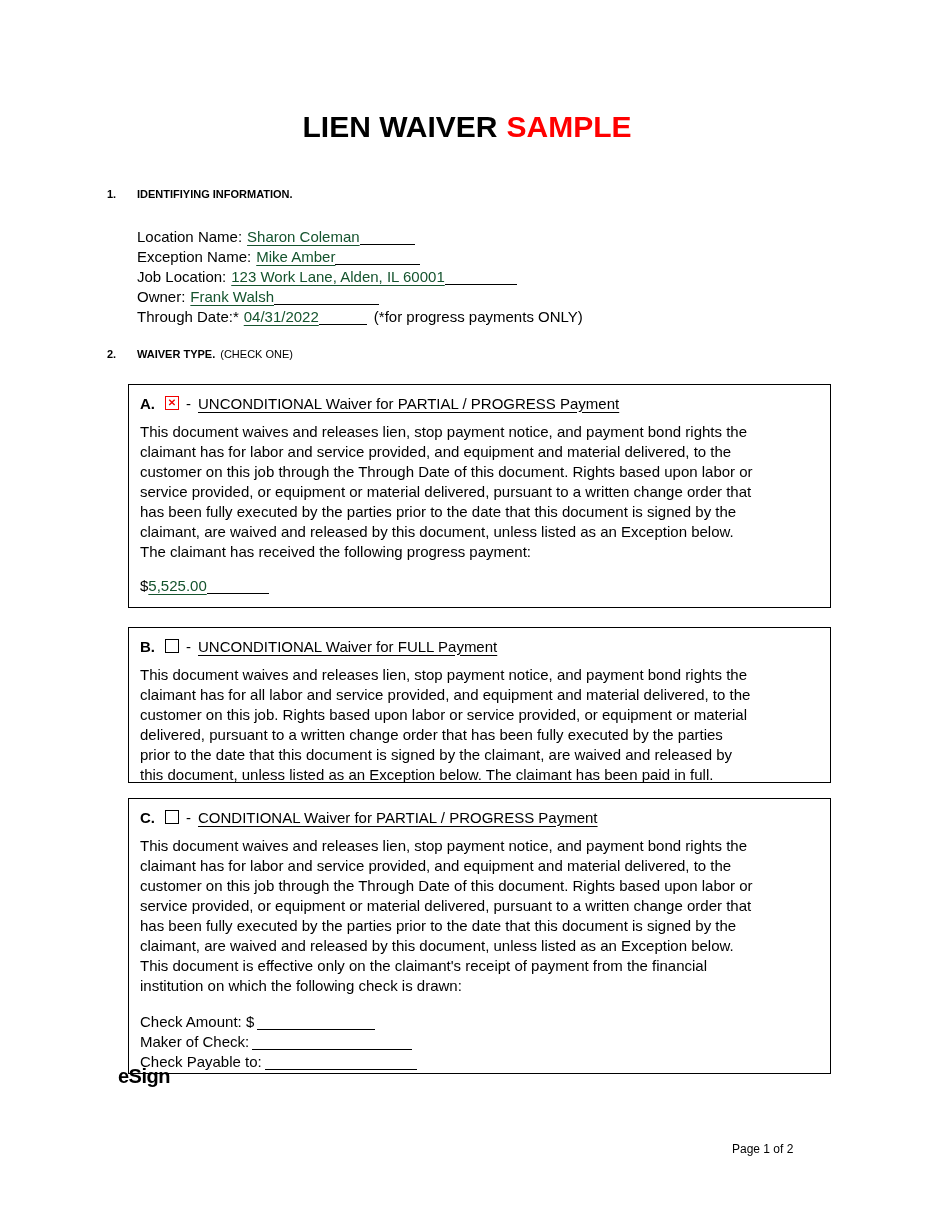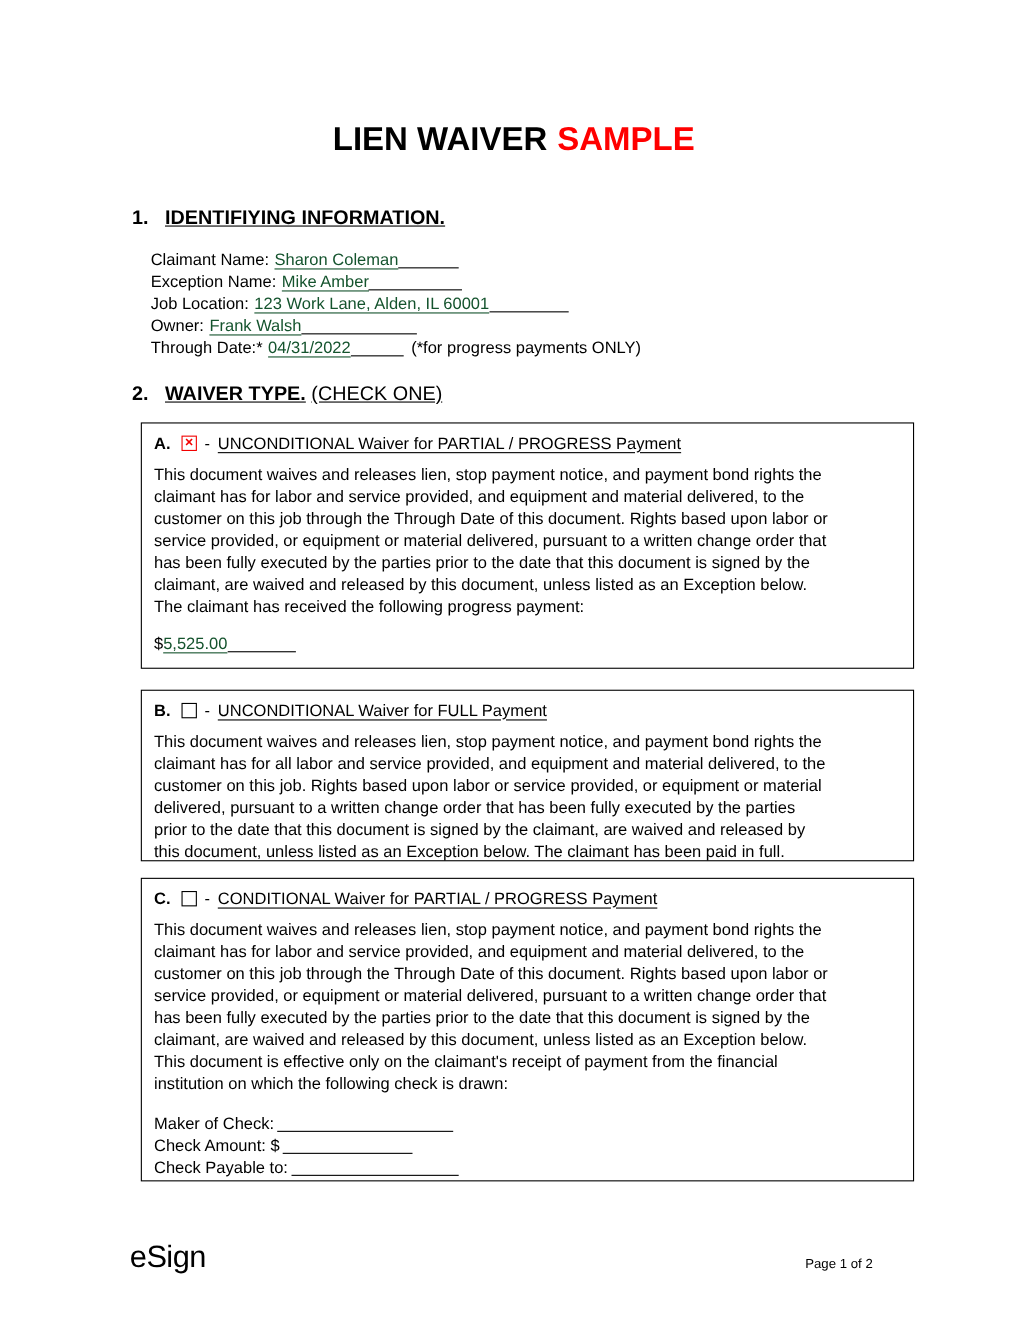--- a/index.html
+++ b/index.html
@@ -1,60 +1,60 @@
 <!DOCTYPE html>
 <html><head>
 <meta charset="utf-8">
 <style>
   html,body{margin:0;padding:0;background:#fff;}
   .page{position:relative;width:934px;height:1209px;background:#fff;overflow:hidden;
         font-family:"Liberation Sans",sans-serif;font-size:15px;color:#000;}
   .doc-title{position:absolute;top:110px;left:0;width:100%;text-align:center;
              font-size:30px;font-weight:bold;}
   .doc-title .sample{color:#ff0000;margin-left:9px;}
-  .sec-heading{position:absolute;left:120px;font-size:18px;font-weight:bold;text-decoration:underline;}
+  .sec-heading{position:absolute;left:107px;font-size:11px;font-weight:bold;}
   .sec-heading .num{display:inline-block;width:30px;}
   .sec-heading .suffix{font-weight:normal;margin-left:5px;}
   .fields{position:absolute;top:227px;left:137px;line-height:20px;}
   .fval{color:#14532d;text-decoration:underline;text-underline-offset:3px;margin-left:5px;}
   .fill{display:inline-block;border-bottom:1.2px solid #000;height:13px;vertical-align:-3px;}
   .fsuffix{margin-left:7px;}
   .wbox{position:absolute;left:128px;width:703px;box-sizing:border-box;
         border:1.5px solid #000;padding:6px 11px 0 11px;}
   .wb-head{display:flex;align-items:center;height:24px;}
   .wletter{font-weight:bold;width:22px;}
   .cbox{width:12px;height:12px;border:1.5px solid #000;display:inline-flex;align-items:center;
         justify-content:center;font-size:10px;font-weight:bold;line-height:1;margin:0 7px 0 3px;}
   .cbox.checked{border-color:#f20000;color:#f20000;}
   .wtitle{text-decoration:underline;text-underline-offset:3px;margin-left:7px;}
   .wb-body{margin-top:7px;line-height:20px;white-space:pre-line;}
   .amount-line{margin-top:15px;}
   .amount-line .fval{margin-left:0;}
   .check-fields{margin-top:16px;line-height:20px;}
   .check-fields .fill{margin-left:3px;}
-  .footer-logo{position:absolute;left:118px;top:1127px;font-size:28px;font-weight:normal;
+  .footer-logo{position:absolute;left:118px;top:1065px;font-size:20px;font-weight:bold;
                letter-spacing:-0.5px;}
   .page-num{position:absolute;left:732px;top:1142px;font-size:12px;}
 </style>
 </head>
 <body>
 
 <div class="page">
 
   <div class="doc-title">
     <span>LIEN WAIVER</span><span class="sample">SAMPLE</span>
   </div>
 
   <div class="sec-heading" style="top:188px;">
     <span class="num">1.</span><span>IDENTIFIYING INFORMATION.</span>
   </div>
 
   <div class="fields">
     <div>
-      <span>Claimant Name:</span><span class="fval">Sharon Coleman</span><span class="fill" style="width:55px"></span>
+      <span>Location Name:</span><span class="fval">Sharon Coleman</span><span class="fill" style="width:55px"></span>
     </div>
     <div>
       <span>Exception Name:</span><span class="fval">Mike Amber</span><span class="fill" style="width:85px"></span>
     </div>
     <div>
       <span>Job Location:</span><span class="fval">123 Work Lane, Alden, IL 60001</span><span class="fill" style="width:72px"></span>
     </div>
     <div>
       <span>Owner:</span><span class="fval">Frank Walsh</span><span class="fill" style="width:105px"></span>
     </div>
@@ -111,24 +111,24 @@
     <div class="wb-body">This document waives and releases lien, stop payment notice, and payment bond rights the
 claimant has for labor and service provided, and equipment and material delivered, to the
 customer on this job through the Through Date of this document. Rights based upon labor or
 service provided, or equipment or material delivered, pursuant to a written change order that
 has been fully executed by the parties prior to the date that this document is signed by the
 claimant, are waived and released by this document, unless listed as an Exception below.
 This document is effective only on the claimant's receipt of payment from the financial
 institution on which the following check is drawn:</div>
     <div class="check-fields">
       <div>
-        <span>Maker of Check:</span><span class="fill" style="width:160px"></span>
+        <span>Check Amount: $</span><span class="fill" style="width:118px"></span>
       </div>
       <div>
-        <span>Check Amount: $</span><span class="fill" style="width:118px"></span>
+        <span>Maker of Check:</span><span class="fill" style="width:160px"></span>
       </div>
       <div>
         <span>Check Payable to:</span><span class="fill" style="width:152px"></span>
       </div>
     </div>
   </div>
 
   <div class="footer-logo">eSign</div>
   <div class="page-num">Page 1 of 2</div>
 

